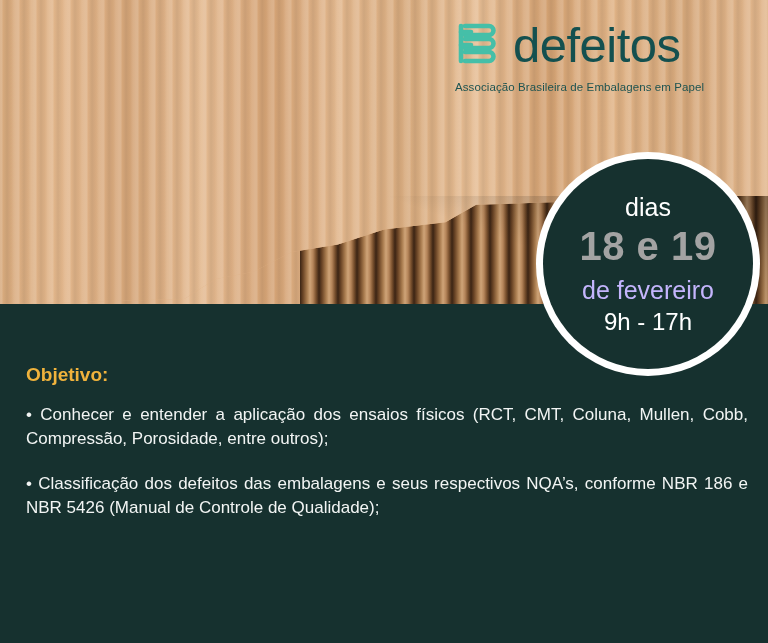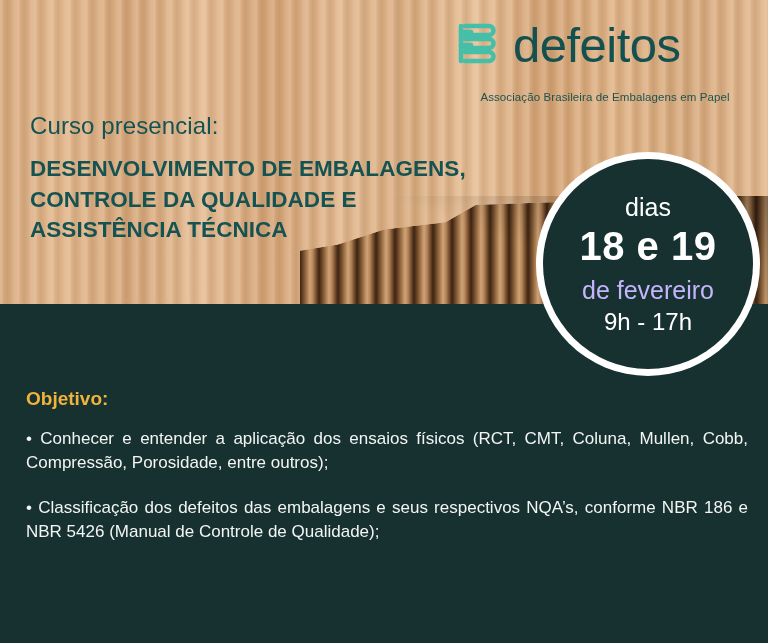--- a/index.html
+++ b/index.html
@@ -107,25 +107,25 @@
   }
   .logo-mark { width: 44px; height: 50px; flex: 0 0 auto; }
   .logo-word {
     font-size: 49px;
     font-weight: 400;
     letter-spacing: -0.5px;
     color: #14504f;
     line-height: 1;
   }
   .logo-tag {
-    margin-top: 15px;
+    margin-top: 5px;
     font-size: 11.5px;
     letter-spacing: 0.1px;
     color: #1d5350;
-    text-align: center;
+    text-align: left;
     white-space: nowrap;
   }
 
   
   .headline { position: absolute; left: 30px; top: 112px; width: 520px; }
   .kicker {
     font-size: 24px;
     font-weight: 400;
     color: #155352;
     letter-spacing: 0.1px;
@@ -153,29 +153,29 @@
     flex-direction: column;
     align-items: center;
     justify-content: center;
     text-align: center;
     line-height: 1;
   }
   .d-dias { font-size: 25px; color: #ffffff; margin-bottom: 6px; }
   .d-days {
     font-size: 40px;
     font-weight: 700;
-    color: #ffffff;
+    color: #a3a3a3;
     letter-spacing: 0.5px;
     margin-bottom: 12px;
   }
   .d-month { font-size: 25px; color: #c4b5fd; margin-bottom: 7px; }
   .d-hours { font-size: 24px; color: #ffffff; }
 
   
-  .content { position: absolute; left: 26px; top: 388px; width: 722px; }
+  .content { position: absolute; left: 26px; top: 364px; width: 722px; }
   .obj-label {
     font-size: 19px;
     font-weight: 700;
     color: #f0b33c;
     margin-bottom: 9px;
   }
   .bullet {
     font-size: 17px;
     color: #f2f5f4;
     line-height: 1.42;
@@ -207,28 +207,20 @@
             <path d="M6 12 H16"></path>
             <path d="M6 25 H16"></path>
           </g>
         </svg>
       </span>
       <span class="logo-word">defeitos</span>
     </div>
     <div class="logo-tag">Associação Brasileira de Embalagens em Papel</div>
   </div>
 
-  <div class="headline">
-    <div class="kicker">Curso presencial:</div>
-    <div class="course-title">
-      <span>DESENVOLVIMENTO DE EMBALAGENS,</span>
-      <span>CONTROLE DA QUALIDADE E</span>
-      <span>ASSISTÊNCIA TÉCNICA</span>
-    </div>
-  </div>
 
   <div class="date-circle">
     <div class="d-dias">dias</div>
     <div class="d-days">18 e 19</div>
     <div class="d-month">de fevereiro</div>
     <div class="d-hours">9h - 17h</div>
   </div>
 
   <div class="content">
     <div class="obj-label">Objetivo:</div>

